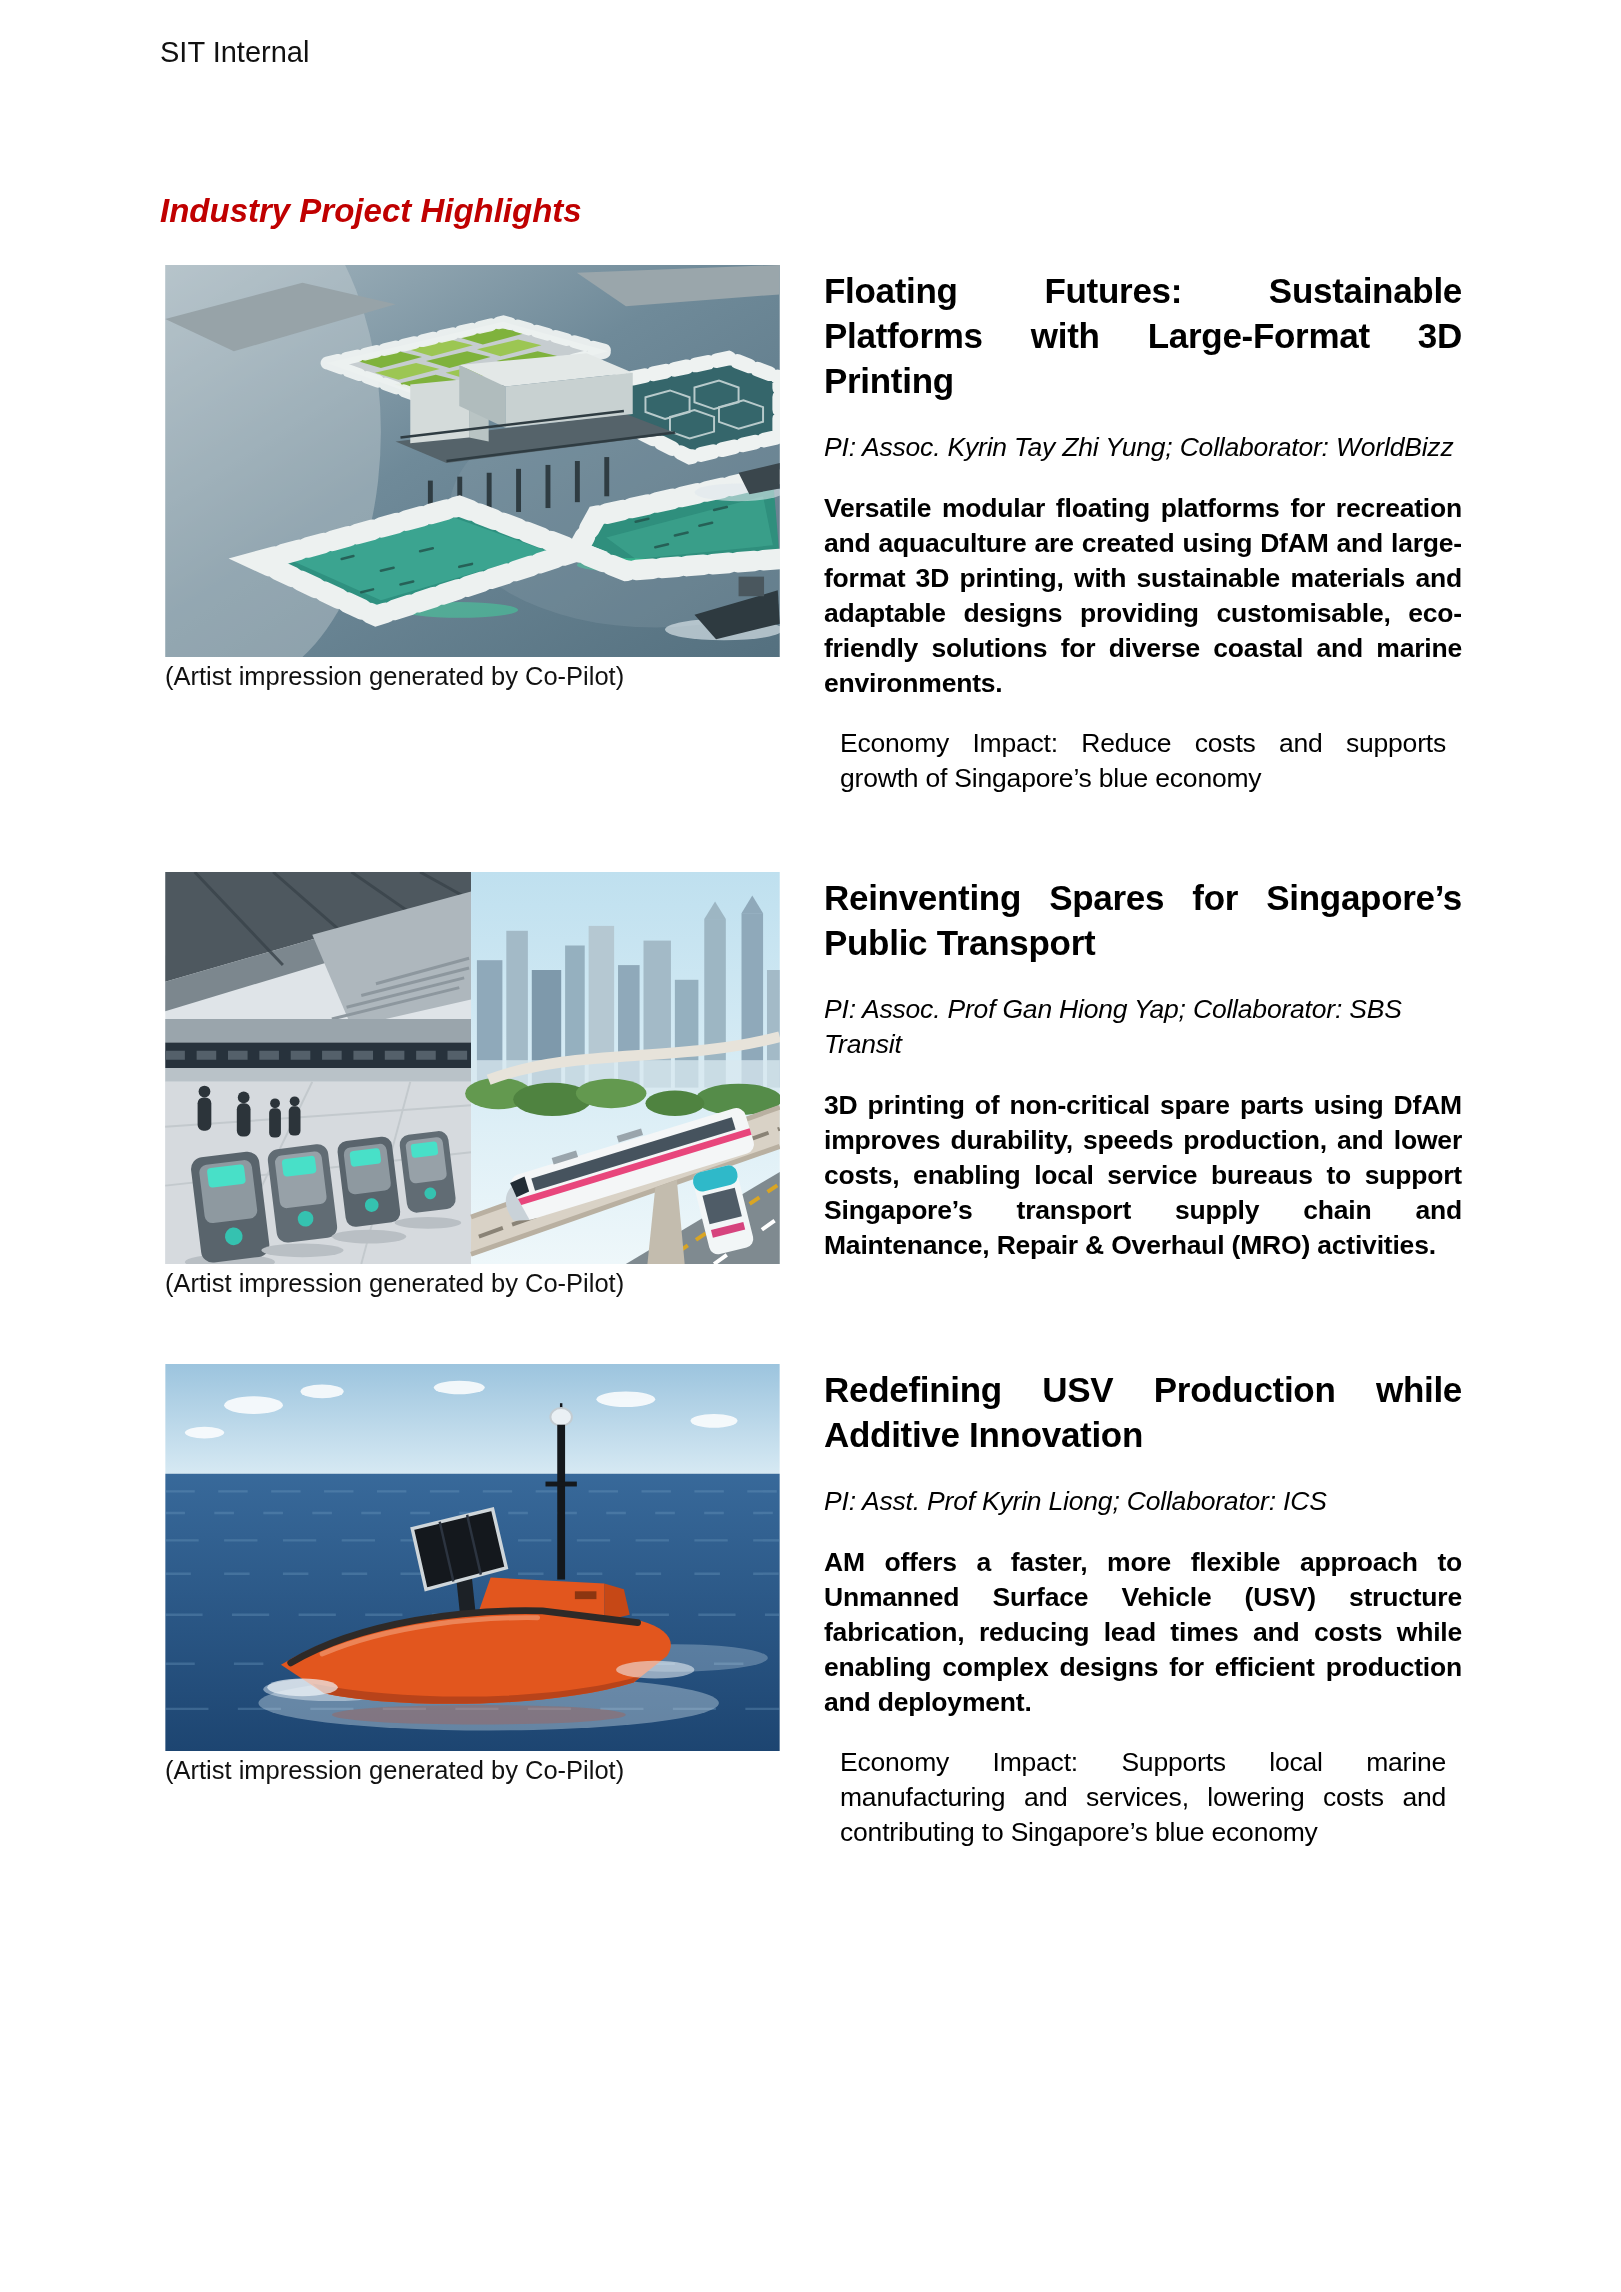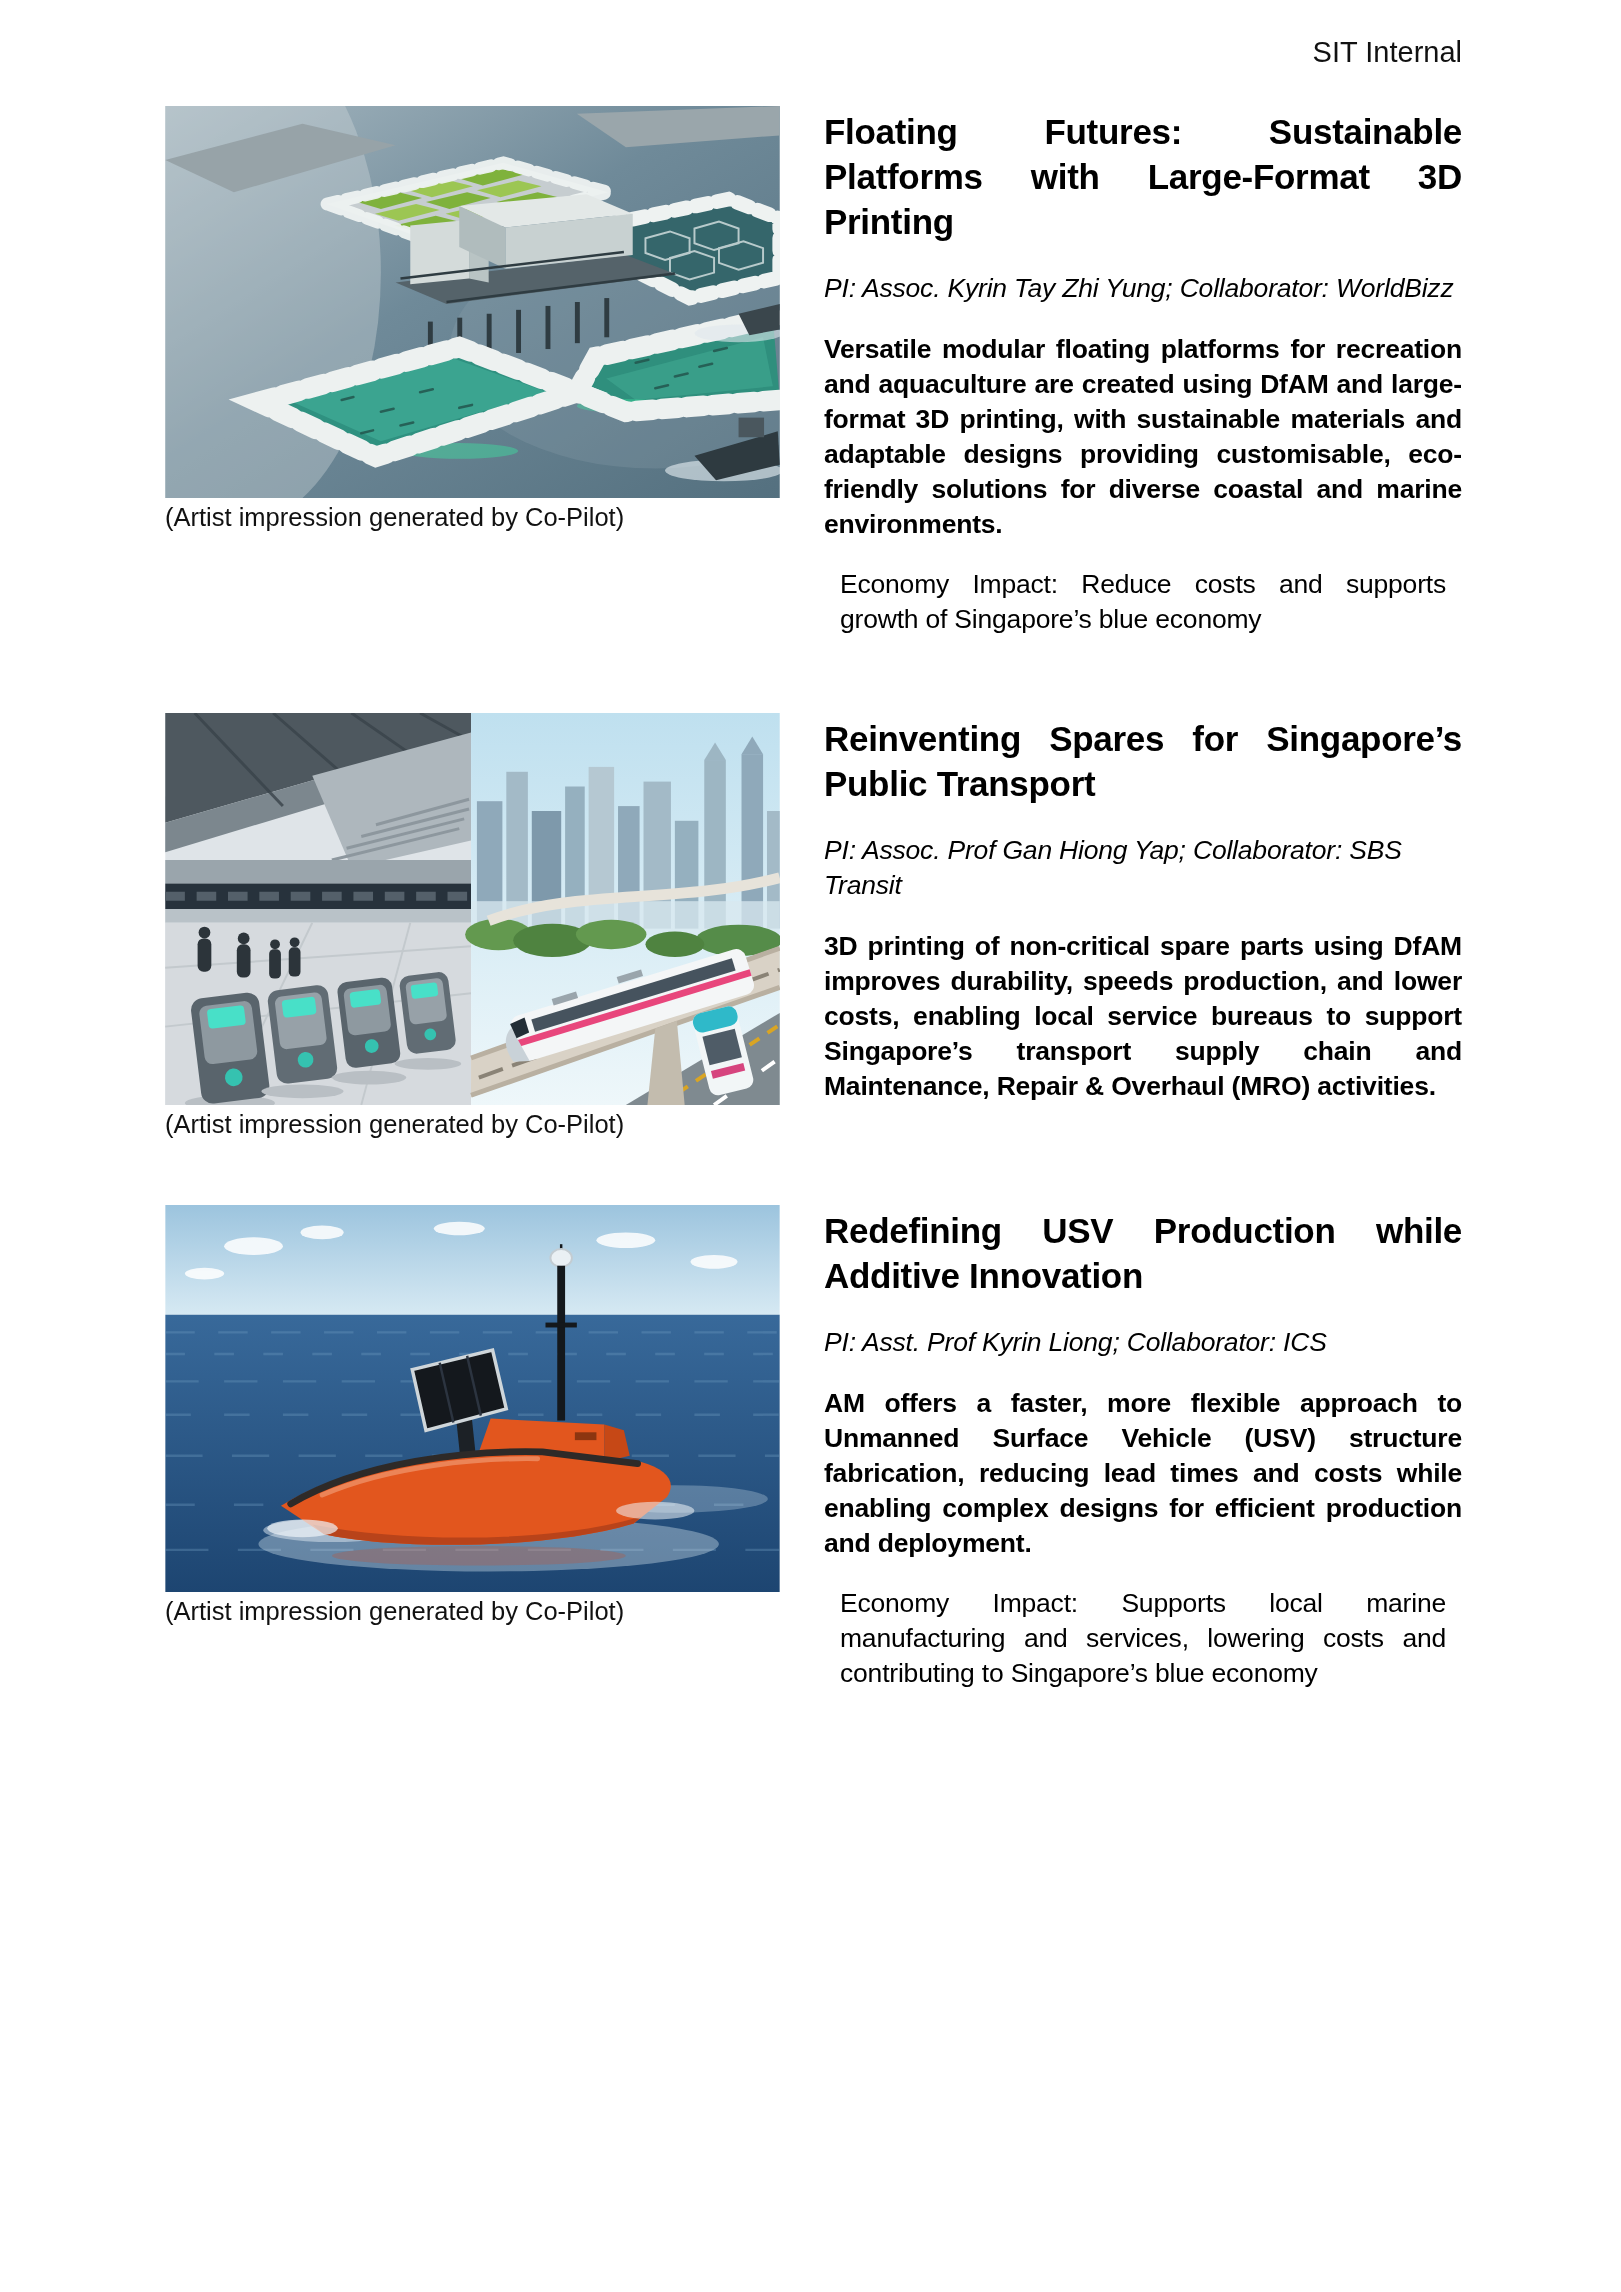--- a/index.html
+++ b/index.html
@@ -2,21 +2,21 @@
 <html><head>
 <meta charset="utf-8">
 <style>
   html,body{margin:0;padding:0;background:#9a9a9a;}
   .page{
     width:1621px;height:2293px;background:#ffffff;margin:0 auto;
     font-family:"Liberation Sans",sans-serif;color:#000;
     box-sizing:border-box;padding:33px 159px 0 160px;position:relative;overflow:hidden;
   }
   .doc-header{
-    text-align:right;font-size:29px;line-height:39px;font-weight:400;color:#111;
+    text-align:left;font-size:29px;line-height:39px;font-weight:400;color:#111;
   }
   .doc-title{
     margin:118px 0 0 0;font-size:33px;line-height:41px;
     font-weight:bold;font-style:italic;color:#c00000;
   }
   .projects{margin-top:29px;}
   .project{display:flex;gap:39px;margin-bottom:55px;align-items:flex-start;}
   .project-media{flex:0 0 615px;width:615px;margin:5px;}
   .project-media svg{display:block;width:615px;}
   .media-caption{font-size:25.5px;line-height:31px;margin-top:3.9px;color:#111;}
@@ -30,20 +30,21 @@
   .impact{margin:16px;font-size:26.5px;line-height:35px;text-align:justify;letter-spacing:-0.2px;}
   .b{font-weight:normal;}
 </style>
 </head>
 <body>
 
 <div class="page">
 
   <div class="doc-header">SIT Internal</div>
 
+  <h1 class="doc-title">Industry Project Highlights</h1>
 
   <div class="projects">
 
     <section class="project">
       <figure class="project-media">
         <svg viewBox="0 0 627 400" height="392" role="img">
           <defs>
             <linearGradient id="w1" x1="0" y1="0" x2="1" y2="1">
               <stop offset="0" stop-color="#a7b8c1"></stop>
               <stop offset="0.45" stop-color="#6f8a99"></stop>

